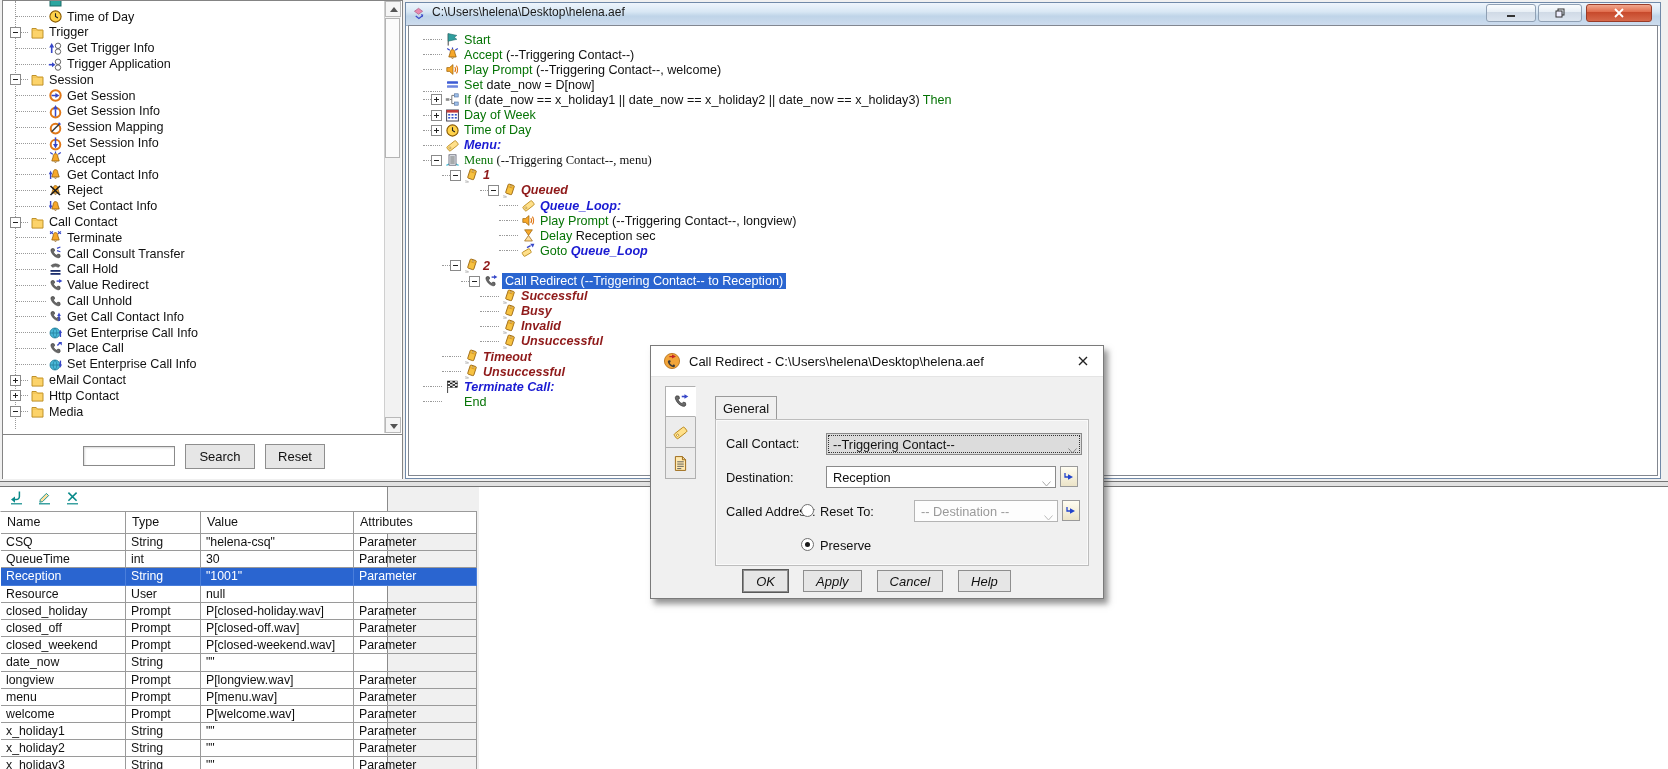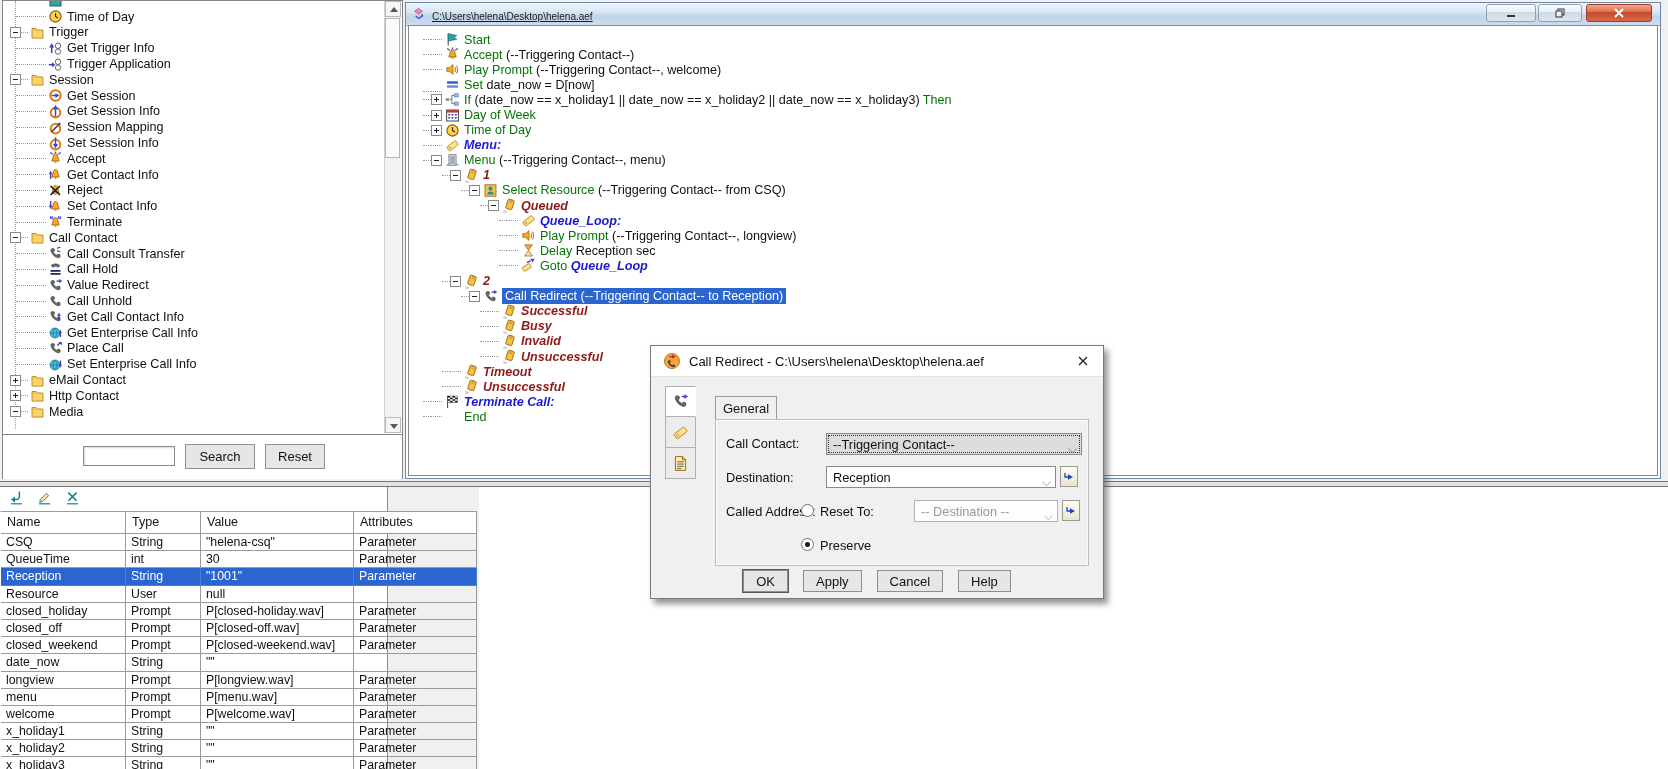--- a/index.html
+++ b/index.html
@@ -43,21 +43,21 @@
   #search-button{position:absolute;left:182px;top:9px;width:70px;height:25px;}
   #reset-button{position:absolute;left:262px;top:9px;width:60px;height:25px;}
 
   
   #script-window{position:absolute;left:405px;top:2px;width:1256px;height:477px;border:1px solid #7089a8;
     background:#fff;box-sizing:border-box;}
   #win-titlebar{position:relative;height:22px;
     background:linear-gradient(180deg,#eef5fc,#d8e7f4 40%,#bfd4e8 60%,#cddcee);
     border-bottom:1px solid #9ab0c6;}
   #win-titlebar .icn{width:14px;height:14px;position:absolute;left:6px;top:4px;}
-  #win-title{position:absolute;left:26px;top:8px;font-size:10px;color:#1a1a1a;white-space:nowrap;text-decoration:underline;}
+  #win-title{position:absolute;left:26px;top:2px;font-size:12px;color:#1a1a1a;white-space:nowrap;}
   .winbtn{position:absolute;top:1px;height:18px;border:1px solid #8fa0b4;border-radius:3px;
     background:linear-gradient(#fbfdfe,#e7eef5 45%,#d0dae6 46%,#dde6f0);
     display:flex;align-items:center;justify-content:center;box-sizing:border-box;}
   #min-button{right:124px;width:50px;}
   #restore-button{right:78px;width:44px;}
   #close-button{right:8px;width:66px;border-color:#993c28;
     background:linear-gradient(#f0a78e,#e06a4a 45%,#c74a2c 46%,#d6684a);}
   .winbtn svg{width:10px;height:10px;}
   #win-content{position:absolute;left:2px;top:22px;right:2px;bottom:2px;border:1px solid #828790;
     background:#fff;overflow:hidden;padding:6px 0 0 8px;box-sizing:border-box;}
@@ -112,21 +112,21 @@
   .combo{position:absolute;height:22px;background:#fff;border:1px solid #8a8a8a;font-size:12.8px;
     display:flex;align-items:center;padding:0 18px 0 6px;box-sizing:border-box;white-space:nowrap;overflow:hidden;}
   .combo .chev{position:absolute;right:4px;top:8px;width:9px;height:6px;}
   .combo.focused{background:#dcdcdc;outline:1.5px dotted #333;outline-offset:-3px;}
   .combo.disabled{color:#9a9a9a;border-color:#b4b4b4;background:#fdfdfd;}
   .exprbtn{position:absolute;width:18px;height:21px;background:linear-gradient(#fffdf2,#ece4c8);
     border:1px solid #9a9a9a;display:flex;align-items:center;justify-content:center;box-sizing:border-box;padding:0;}
   .radio{position:absolute;width:13px;height:13px;border-radius:50%;border:1px solid #707070;background:#fff;box-sizing:border-box;}
   .radio.checked::after{content:"";position:absolute;left:3px;top:3px;right:3px;bottom:3px;background:#1a1a1a;border-radius:50%;}
   #dlg-buttons{position:absolute;left:0;right:0;top:224px;height:22px;display:flex;justify-content:center;gap:15px;}
-  .dlg-btn{height:22px;padding:5px 12px;}
+  .dlg-btn{height:22px;padding:5px 12px;font-style:italic;}
   .dlg-btn.default{box-shadow:0 0 0 1px #5a5a5a;}
 </style>
 </head>
 <body>
 
 <div id="palette-pane">
   <div id="palette-tree">
     <div class="vguide"></div>
   <div class="prow lvl1 clipped">
         <span class="stub long"></span>
@@ -276,41 +276,41 @@
         <span class="icn" style="width:15px;height:15px">
           <svg viewBox="0 0 15 15">
             <path d="M7.5 2.6c-1.7 0-2.3 1.5-2.4 3.4L3.8 10h7.4L9.9 6c-.1-1.9-.7-3.4-2.4-3.4z" fill="#f7a82a" stroke="#96600a" stroke-width="0.8"></path>
             <path d="M6.3 10.6c.2.9 2.2.9 2.4 0" stroke="#96600a" fill="none"></path>
             <path d="M2.6 2v5.2" stroke="#3747c8" stroke-width="1.4"></path>
             <path d="M0.8 6.6l1.8 3.6 1.8-3.6z" fill="#3747c8"></path>
           </svg>
         </span>
         <span class="plabel">Set Contact Info</span>
       </div>
+      <div class="prow lvl0">
+        <span class="exp minus"></span>
+        <span class="stub s2"></span>
+        <span class="icn" style="width:15px;height:15px">
+          <svg viewBox="0 0 15 15">
+            <path d="M2 3.5h4.2l1.3 1.6h5.5v8H2z" fill="#fcd36a" stroke="#b8881c" stroke-width="0.9"></path>
+            <path d="M2 5.1h11" stroke="#e6b544" stroke-width="0.7"></path>
+          </svg>
+        </span>
+        <span class="plabel">Call Contact</span>
+      </div>
       <div class="prow lvl1">
         <span class="stub long"></span>
         <span class="icn" style="width:15px;height:15px">
           <svg viewBox="0 0 15 15">
             <path d="M7.5 2.6c-1.7 0-2.3 1.5-2.4 3.4L3.8 10h7.4L9.9 6c-.1-1.9-.7-3.4-2.4-3.4z" fill="#f7a82a" stroke="#96600a" stroke-width="0.8"></path>
             <path d="M6.3 10.6c.2.9 2.2.9 2.4 0" stroke="#96600a" fill="none"></path>
             <path d="M2 1.5l3 2.4M5 1.5L2 3.9M10 1.5l3 2.4M13 1.5l-3 2.4" stroke="#3747c8" stroke-width="1.1"></path>
           </svg>
         </span>
         <span class="plabel">Terminate</span>
-      </div>
-      <div class="prow lvl0">
-        <span class="exp minus"></span>
-        <span class="stub s2"></span>
-        <span class="icn" style="width:15px;height:15px">
-          <svg viewBox="0 0 15 15">
-            <path d="M2 3.5h4.2l1.3 1.6h5.5v8H2z" fill="#fcd36a" stroke="#b8881c" stroke-width="0.9"></path>
-            <path d="M2 5.1h11" stroke="#e6b544" stroke-width="0.7"></path>
-          </svg>
-        </span>
-        <span class="plabel">Call Contact</span>
       </div>
       <div class="prow lvl1">
         <span class="stub long"></span>
         <span class="icn" style="width:15px;height:15px">
           <svg viewBox="0 0 15 15">
             <path d="M3.1 5.3C2.5 3.5 3.5 2.2 5 2.6l1.2.3.4 2-1.3.8c.6 1.7 2 3.1 3.7 3.7l.8-1.3 2 .4.3 1.2c.4 1.5-.9 2.5-2.7 1.9C6.3 10.7 4.2 8.4 3.1 5.3z" fill="#6a6a6a" stroke="#2f2f2f" stroke-width="0.6"></path>
             <path d="M9 2.4l3.4-1.4M9 4.6l3.4 1.2" stroke="#3747c8" stroke-width="1.2"></path>
           </svg>
         </span>
         <span class="plabel">Call Consult Transfer</span>
@@ -565,21 +565,21 @@
           <span class="icn" style="width:15px;height:15px">
             <svg viewBox="0 0 15 15">
               <g transform="rotate(-38 7.5 7.5)">
                 <rect x="1.6" y="5.2" width="11.4" height="5.2" rx="1.2" fill="#ffe08a" stroke="#b8881c" stroke-width="0.8"></rect>
                 <circle cx="4" cy="7.8" r="1" fill="#fff" stroke="#b8881c" stroke-width="0.7"></circle>
               </g>
             </svg>
           </span>
           <span class="stext"><span class="seg-label">Menu:</span></span>
         </div>
-        <div class="srow" style="padding-left: 6px;">
+        <div class="srow" style="padding-left: 6px; font-family: Liberation Serif, serif;">
           <span class="stub" style="width:8px"></span>
           <span class="exp minus"></span>
           <span class="icn" style="width:15px;height:15px">
             <svg viewBox="0 0 15 15">
               <path d="M1.4 12.4l3.2-1.6M13.6 12.4l-3.2-1.6" stroke="#49c0d8" stroke-width="1.2"></path>
               <rect x="4" y="1.8" width="7" height="10.4" fill="#f4f8fc" stroke="#556" stroke-width="0.8"></rect>
               <path d="M5.2 4h4.6M5.2 6h4.6M5.2 8h4.6M5.2 10h4.6" stroke="#333" stroke-width="0.8"></path>
             </svg>
           </span>
           <span class="stext"><span class="seg-step">Menu </span><span class="seg-plain">(--Triggering Contact--, menu)</span></span>
@@ -591,32 +591,20 @@
             <svg viewBox="0 0 15 15">
               <path d="M1.2 12.6l3.4 1M1.2 14.2h3.4" stroke="#999" stroke-width="0.6"></path>
               <g transform="rotate(18 8 7)">
                 <rect x="4.6" y="1.6" width="6.4" height="9.6" rx="1" fill="#f7c242" stroke="#96600a" stroke-width="0.8"></rect>
                 <path d="M4.6 4.4h6.4" stroke="#d89820" stroke-width="0.7"></path>
                 <circle cx="7.8" cy="3" r="0.8" fill="#fff8e0" stroke="#96600a" stroke-width="0.5"></circle>
               </g>
             </svg>
           </span>
           <span class="stext"><span class="seg-branch">1</span></span>
-        </div>
-        <div class="srow" style="padding-left: 44px;">
-          <span class="stub" style="width:8px"></span>
-          <span class="exp minus"></span>
-          <span class="icn" style="width:15px;height:15px">
-            <svg viewBox="0 0 15 15">
-              <rect x="2" y="1.8" width="11" height="11.4" fill="#f7c242" stroke="#96600a" stroke-width="0.8"></rect>
-              <circle cx="7.5" cy="5.6" r="2.1" fill="#2a8d9d"></circle>
-              <path d="M4.2 11.6c0-2.1 1.4-3.2 3.3-3.2s3.3 1.1 3.3 3.2z" fill="#2a8d9d"></path>
-            </svg>
-          </span>
-          <span class="stext"><span class="seg-step">Select Resource </span><span class="seg-plain">(--Triggering Contact-- from CSQ)</span></span>
         </div>
         <div class="srow" style="padding-left: 63px;">
           <span class="stub" style="width:8px"></span>
           <span class="exp minus"></span>
           <span class="icn" style="width:15px;height:15px">
             <svg viewBox="0 0 15 15">
               <path d="M1.2 12.6l3.4 1M1.2 14.2h3.4" stroke="#999" stroke-width="0.6"></path>
               <g transform="rotate(18 8 7)">
                 <rect x="4.6" y="1.6" width="6.4" height="9.6" rx="1" fill="#f7c242" stroke="#96600a" stroke-width="0.8"></rect>
                 <path d="M4.6 4.4h6.4" stroke="#d89820" stroke-width="0.7"></path>

